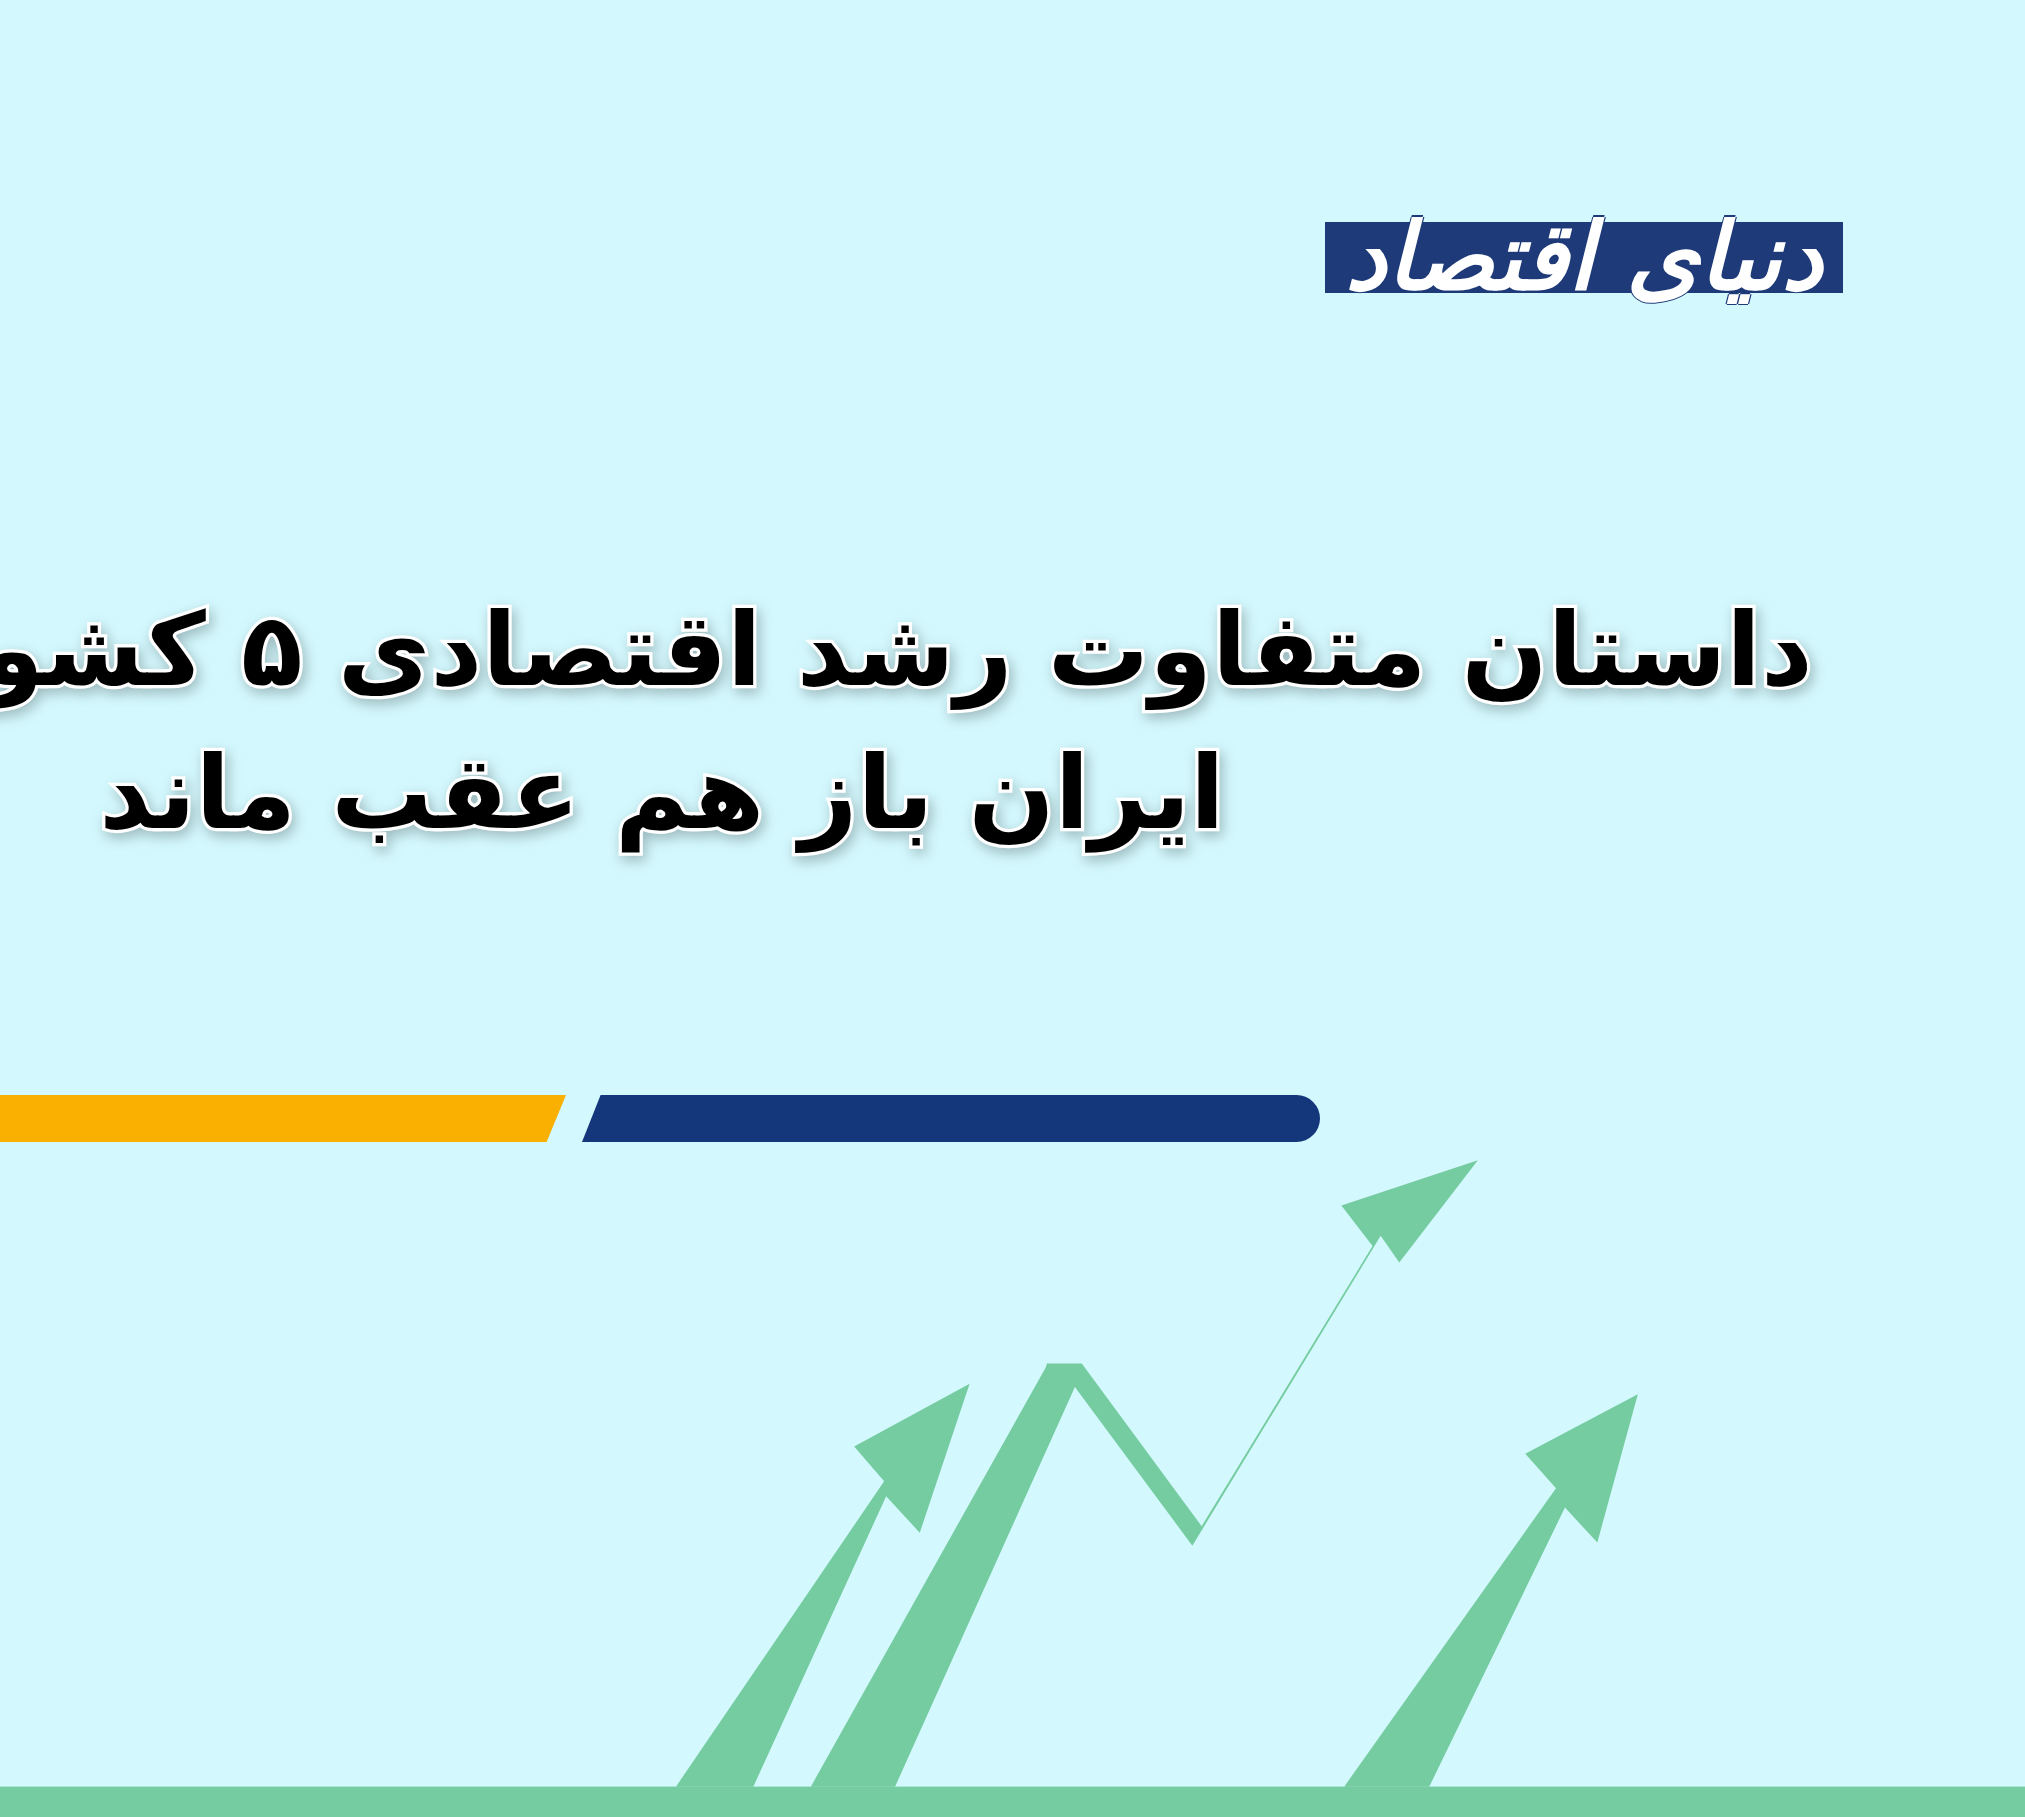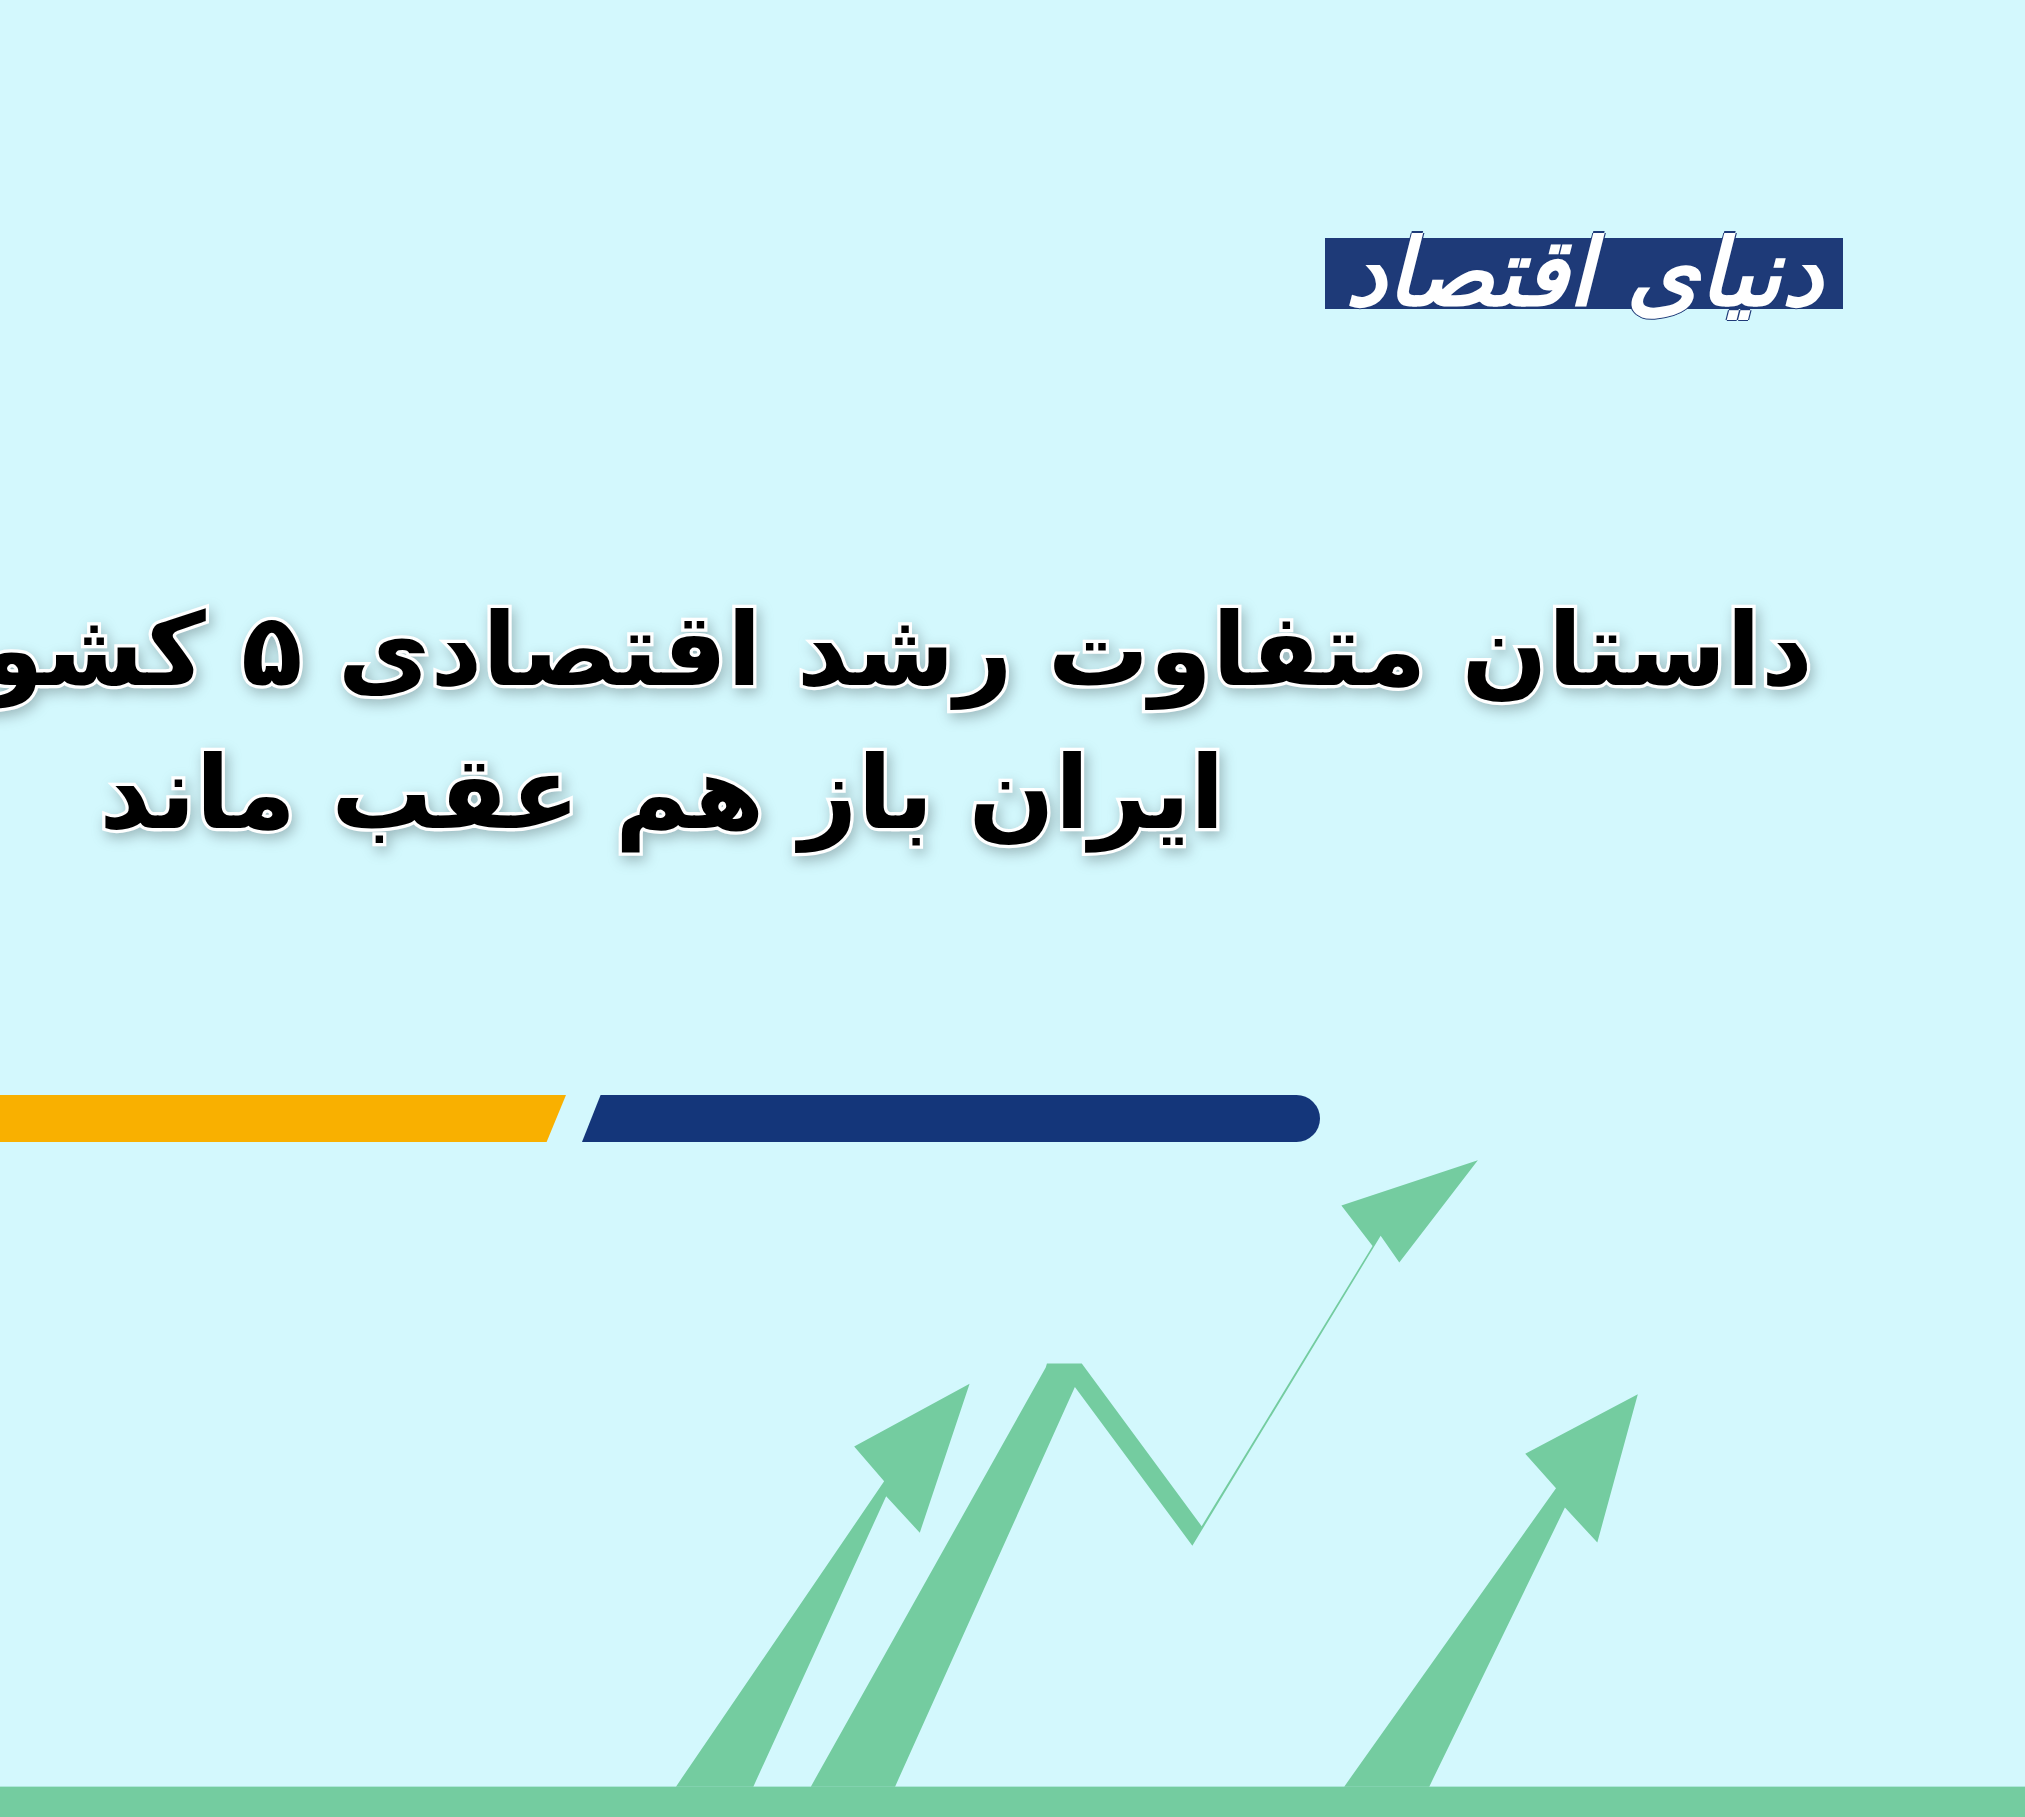--- a/index.html
+++ b/index.html
@@ -20,21 +20,20 @@
     overflow: hidden;
   }
 
   .logo-brand {
     position: absolute;
     left: 2026px;
     top: 222px;
     width: 518px;
     height: 71px;
     background: #1e3a78;
-    margin-top: 16px;
   }
   .logo-brand .lb-text {
     position: absolute;
     left: 0;
     top: 50%;
     width: 100%;
     transform: translateY(-52%);
     text-align: center;
     color: #ffffff;
     font-family: "DejaVu Serif", "Liberation Serif", serif;

